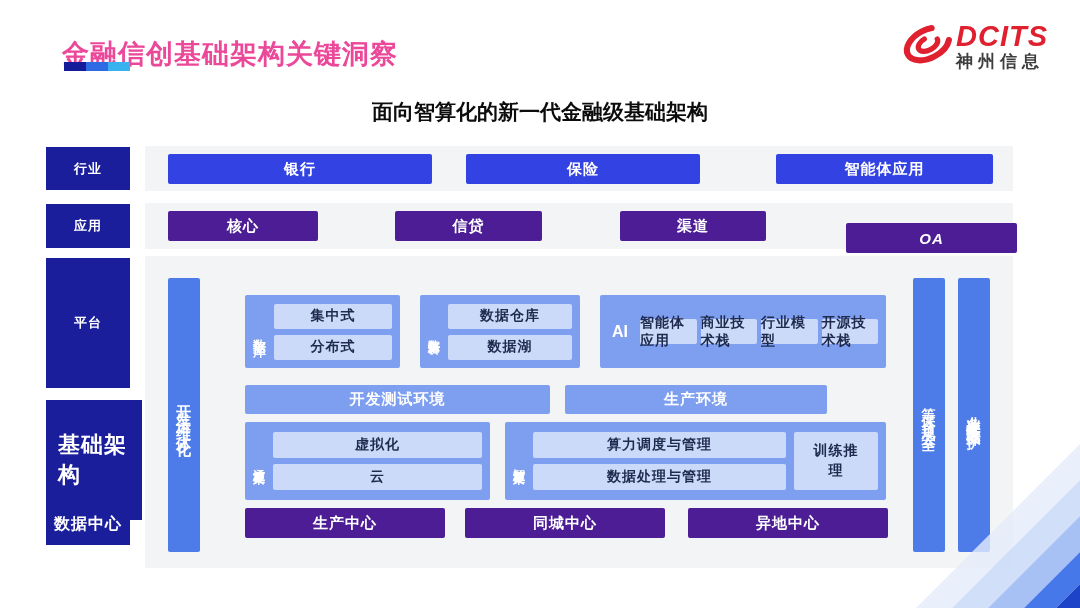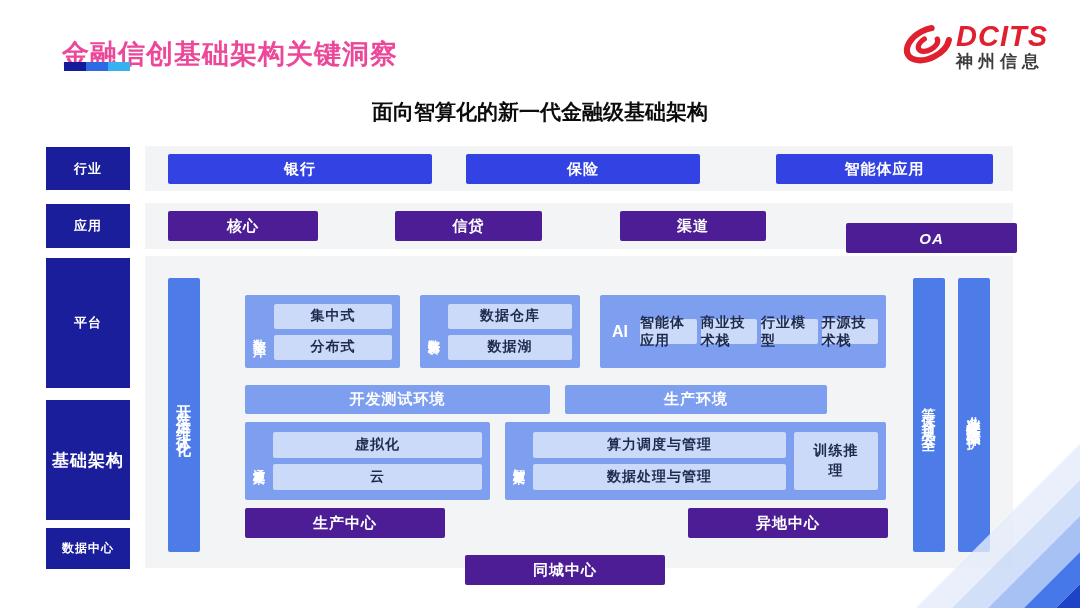--- a/index.html
+++ b/index.html
@@ -69,22 +69,22 @@
     <span class="logo-brand">DCITS</span>
     <span class="logo-company">神州信息</span>
   </span>
 </div>
 
 <div class="abs subtitle">面向智算化的新一代金融级基础架构</div>
 
 <div class="abs navy" style="left:46px;top:147px;width:84px;height:43px;">行业</div>
 <div class="abs navy" style="left:46px;top:204px;width:84px;height:44px;">应用</div>
 <div class="abs navy" style="left:46px;top:258px;width:84px;height:130px;">平台</div>
-<div class="abs navy" style="left:46px;top:400px;width:84px;height:120px;font-size:17px;">基础架构</div>
-<div class="abs navy" style="left:46px;top:528px;width:84px;height:41px;font-size:12px;">数据中心</div>
+<div class="abs navy" style="left:46px;top:400px;width:84px;height:120px;font-size:22px;padding-left:12px;">基础架构</div>
+<div class="abs navy" style="left:46px;top:504px;width:84px;height:41px;font-size:16px;">数据中心</div>
 
 <div class="abs strip" style="left:145px;top:146px;width:868px;height:45px;">
   <div class="abs btn royal" style="left:23px;top:8px;width:264px;height:30px;">银行</div>
   <div class="abs btn royal" style="left:321px;top:8px;width:234px;height:30px;">保险</div>
   <div class="abs btn royal" style="left:631px;top:8px;width:217px;height:30px;">智能体应用</div>
 </div>
 
 <div class="abs strip" style="left:145px;top:203px;width:868px;height:46px;">
   <div class="abs btn mid" style="left:23px;top:8px;width:150px;height:30px;">核心</div>
   <div class="abs btn mid" style="left:250px;top:8px;width:147px;height:30px;">信贷</div>
@@ -136,21 +136,21 @@
   <div class="abs btn mid" style="left:100px;top:252px;width:200px;height:30px;">生产中心</div>
 
   <div class="abs group" style="left:360px;top:166px;width:381px;height:78px;">
     <span class="vlabel" style="font-size:12px;letter-spacing:1px;">智算框架</span>
     <span class="gcol">
       <span class="chip" style="height:26px;">算力调度与管理</span>
       <span class="chip" style="height:26px;">数据处理与管理</span>
     </span>
     <span class="chip" style="height:58px;flex:0 0 84px;width:84px;padding:0 18px;box-sizing:border-box;text-align:center;line-height:1.4;">训练推理</span>
   </div>
-  <div class="abs btn mid" style="left:320px;top:252px;width:200px;height:30px;margin-top:47px;">同城中心</div>
+  <div class="abs btn mid" style="left:320px;top:252px;width:200px;height:30px;">同城中心</div>
   <div class="abs btn mid" style="left:543px;top:252px;width:200px;height:30px;">异地中心</div>
 
   <div class="abs vbar" style="left:768px;top:22px;width:32px;height:274px;font-size:14px;letter-spacing:6px;">等保合规安全</div>
   <div class="abs vbar" style="left:813px;top:22px;width:32px;height:274px;font-size:14px;letter-spacing:2px;">业务连续性及数据保护</div>
 </div>
 
 <svg class="abs deco" style="left:600px;top:338px;" width="480" height="270" viewBox="0 0 480 270">
   <polygon points="316,270 480,106 480,142 352,270" fill="#e4ecfb" opacity="0.8"></polygon>
   <polygon points="352,270 480,142 480,178 388,270" fill="#c9d9f8" opacity="0.85"></polygon>
   <polygon points="388,270 480,178 480,214 424,270" fill="#9dbaf4" opacity="0.9"></polygon>

